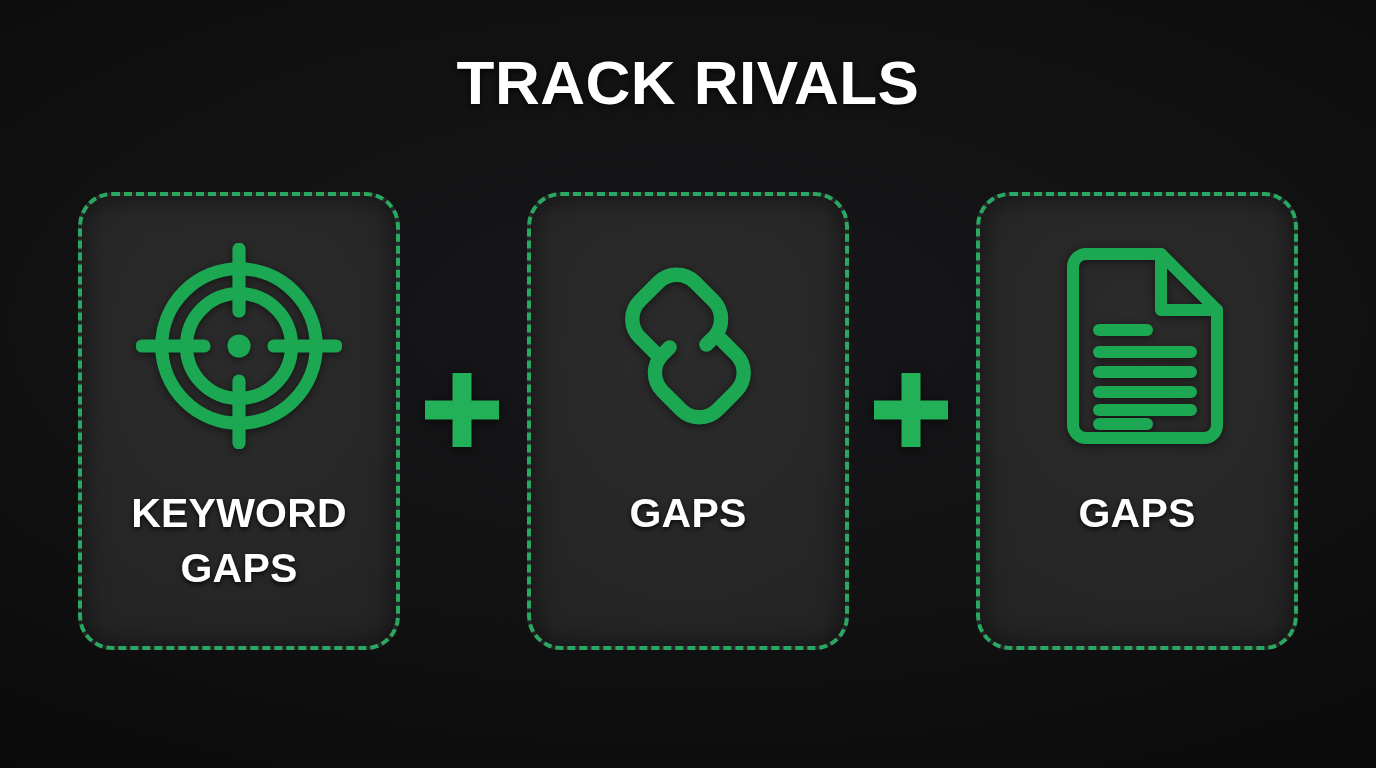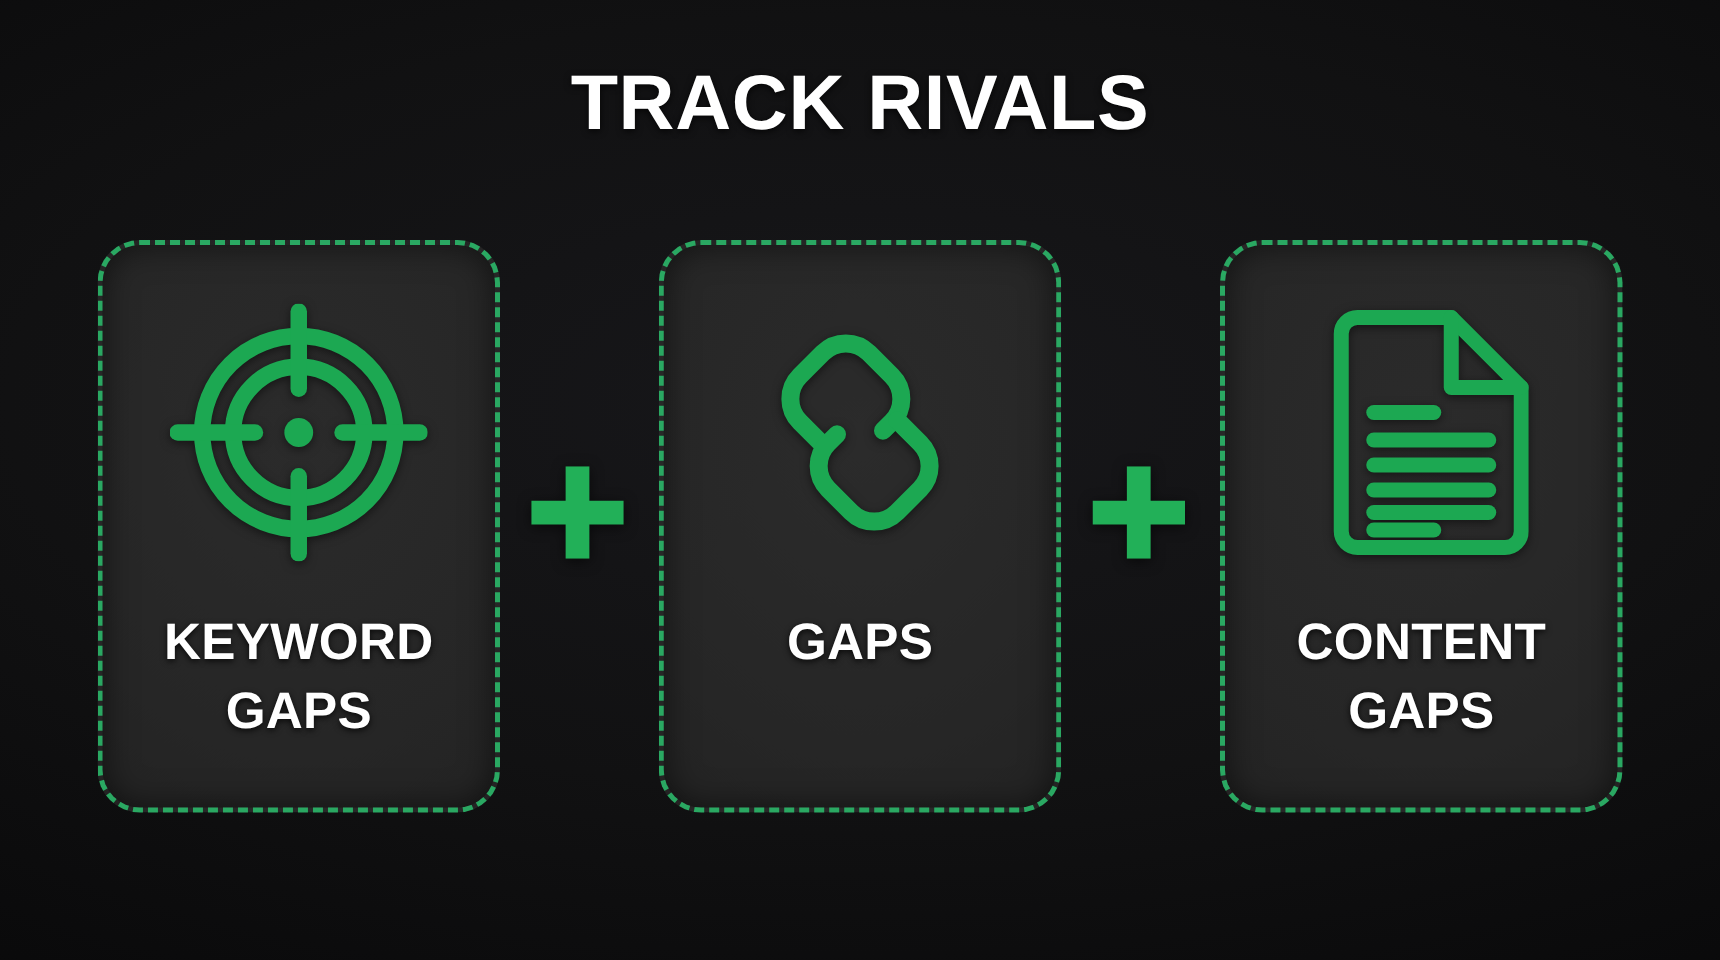--- a/index.html
+++ b/index.html
@@ -151,21 +151,20 @@
 
           <line x1="24" y1="41" x2="48" y2="41"></line>
           <line x1="24" y1="52" x2="70" y2="52"></line>
           <line x1="24" y1="62" x2="70" y2="62"></line>
           <line x1="24" y1="72" x2="70" y2="72"></line>
           <line x1="24" y1="81" x2="70" y2="81"></line>
           <line x1="24" y1="88" x2="48" y2="88"></line>
         </svg>
       </div>
       <div class="card-label">
-        <span class="lbl-line">CONTENT</span>
         <span class="lbl-line">GAPS</span>
       </div>
     </div>
 
   </div>
 
   <div class="plus-sep" id="plus-1">
     <svg width="74" height="74" viewBox="0 0 74 74">
       <path d="M27.5 0 H46.5 V27.5 H74 V46.5 H46.5 V74 H27.5 V46.5 H0 V27.5 H27.5 Z" fill="#22b058"></path>
     </svg>

